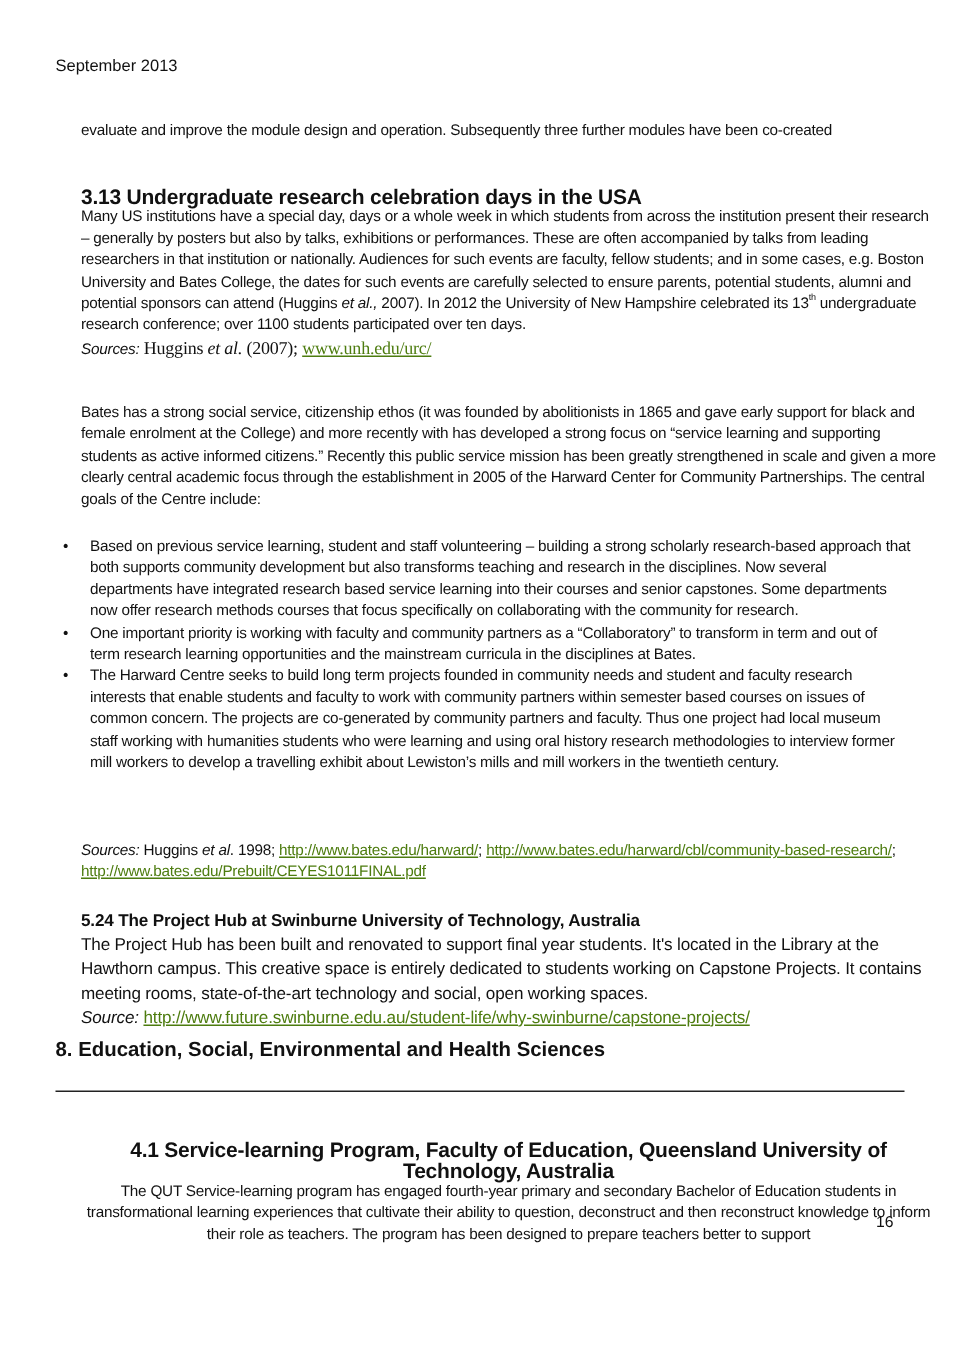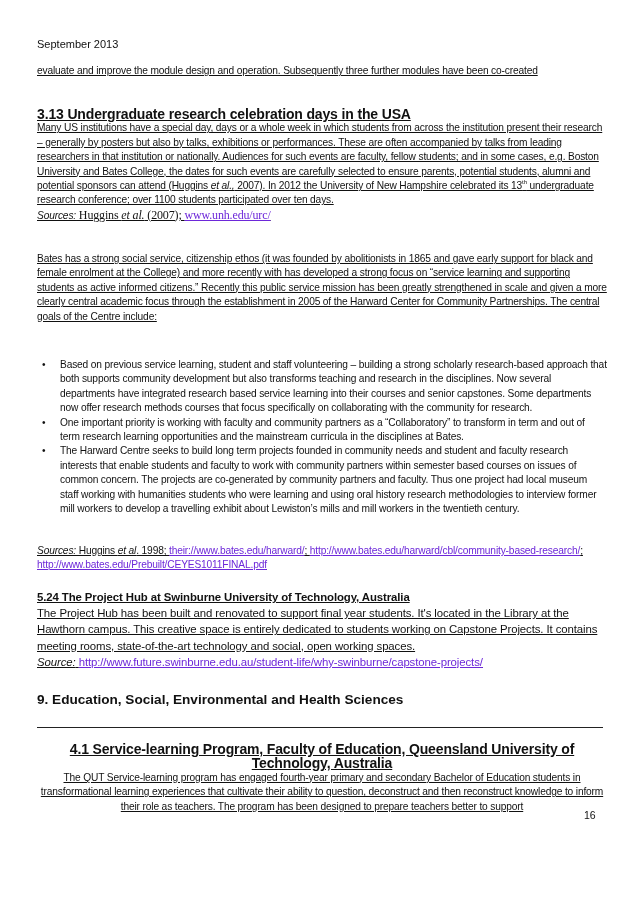--- a/index.html
+++ b/index.html
@@ -1,24 +1,24 @@
 <!DOCTYPE html>
 <html><head>
 <meta charset="utf-8">
 <style>
   html, body { margin: 0; padding: 0; background: #ffffff; }
   body { width: 638px; height: 903px; position: relative; overflow: hidden;
          font-family: "Liberation Sans", sans-serif; color: #111; }
   .header-date { position: absolute; left: 37px; top: 38px; font-size: 11px; }
   .body-text { font-size: 10.2px; line-height: 14.4px; letter-spacing: -0.15px; }
-  .p { position: absolute; left: 37px; width: 570px; margin: 0; text-decoration: underline; }
+  .p { position: absolute; left: 37px; width: 570px; margin: 17px; }
   .h3 { font-weight: bold; font-size: 14px; }
   .h3-lg { font-weight: bold; font-size: 11.4px; }
   .lg { font-size: 11.4px; line-height: 16.2px; letter-spacing: -0.1px; }
-  a, .link { color: #6d28d9; text-decoration: underline; }
+  a, .link { color: #4d7c0f; text-decoration: underline; }
   i { font-style: italic; }
   .src-serif { font-family: "Liberation Serif", serif; font-size: 12px; }
   ul.bullets { position: absolute; left: 37px; width: 570px; margin: 0; padding: 0; list-style: none; }
   ul.bullets li { position: relative; padding-left: 23px; font-size: 10.2px; line-height: 14.4px; letter-spacing: -0.15px; }
   ul.bullets li .bullet { position: absolute; left: 5px; top: 0; }
   .h2 { position: absolute; left: 37px; top: 692px; font-size: 13.6px; font-weight: bold; }
   .rule { position: absolute; left: 37px; top: 727px; width: 566px; height: 1px; background: #222; }
   .pagenum { position: absolute; left: 584px; top: 809px; font-size: 10.5px; }
   sup { font-size: 6px; vertical-align: 5px; line-height: 0; }
 </style>
@@ -40,29 +40,29 @@
 <div class="p body-text" style="top:252px;">
   <div>Bates has a strong social service, citizenship ethos (it was founded by abolitionists in 1865 and gave early support for black and female enrolment at the College) and more recently with has developed a strong focus on “service learning and supporting students as active informed citizens.” Recently this public service mission has been greatly strengthened in scale and given a more clearly central academic focus through the establishment in 2005 of the Harward Center for Community Partnerships. The central goals of the Centre include:</div>
 </div>
 
 <ul class="bullets" style="top:358px;">
   <li><span class="bullet">•</span><span>Based on previous service learning, student and staff volunteering – building a strong scholarly research-based approach that both supports community development but also transforms teaching and research in the disciplines. Now several departments have integrated research based service learning into their courses and senior capstones. Some departments now offer research methods courses that focus specifically on collaborating with the community for research.</span></li>
   <li><span class="bullet">•</span><span>One important priority is working with faculty and community partners as a “Collaboratory” to transform in term and out of term research learning opportunities and the mainstream curricula in the disciplines at Bates.</span></li>
   <li><span class="bullet">•</span><span>The Harward Centre seeks to build long term projects founded in community needs and student and faculty research interests that enable students and faculty to work with community partners within semester based courses on issues of common concern. The projects are co-generated by community partners and faculty. Thus one project had local museum staff working with humanities students who were learning and using oral history research methodologies to interview former mill workers to develop a travelling exhibit about Lewiston’s mills and mill workers in the twentieth century.</span></li>
 </ul>
 
-<div class="p body-text" style="top:544px;"><i>Sources:</i><span> Huggins </span><i>et al</i><span>. 1998; </span><a>their://www.bates.edu/harward/</a><span>; </span><a>http://www.bates.edu/harward/cbl/community-based-research/</a><span>; </span><a>http://www.bates.edu/Prebuilt/CEYES1011FINAL.pdf</a></div>
+<div class="p body-text" style="top:544px;"><i>Sources:</i><span> Huggins </span><i>et al</i><span>. 1998; </span><a>http://www.bates.edu/harward/</a><span>; </span><a>http://www.bates.edu/harward/cbl/community-based-research/</a><span>; </span><a>http://www.bates.edu/Prebuilt/CEYES1011FINAL.pdf</a></div>
 
 <div class="p lg" style="top:589px;">
   <div class="h3-lg">5.24 The Project Hub at Swinburne University of Technology, Australia</div>
   <div>The Project Hub has been built and renovated to support final year students. It's located in the Library at the Hawthorn campus. This creative space is entirely dedicated to students working on Capstone Projects. It contains meeting rooms, state-of-the-art technology and social, open working spaces.</div>
   <div><i>Source:</i> <a>http://www.future.swinburne.edu.au/student-life/why-swinburne/capstone-projects/</a></div>
 </div>
 
-<div class="h2">9. Education, Social, Environmental and Health Sciences</div>
+<div class="h2">8. Education, Social, Environmental and Health Sciences</div>
 <div class="rule"></div>
 
 <div class="p body-text" style="top:742px;text-align:center;">
   <div class="h3">4.1 Service-learning Program, Faculty of Education, Queensland University of Technology, Australia</div>
   <div>The QUT Service-learning program has engaged fourth-year primary and secondary Bachelor of Education students in transformational learning experiences that cultivate their ability to question, deconstruct and then reconstruct knowledge to inform their role as teachers. The program has been designed to prepare teachers better to support</div>
 </div>
 
 <div class="pagenum">16</div>
 
 </body></html>

